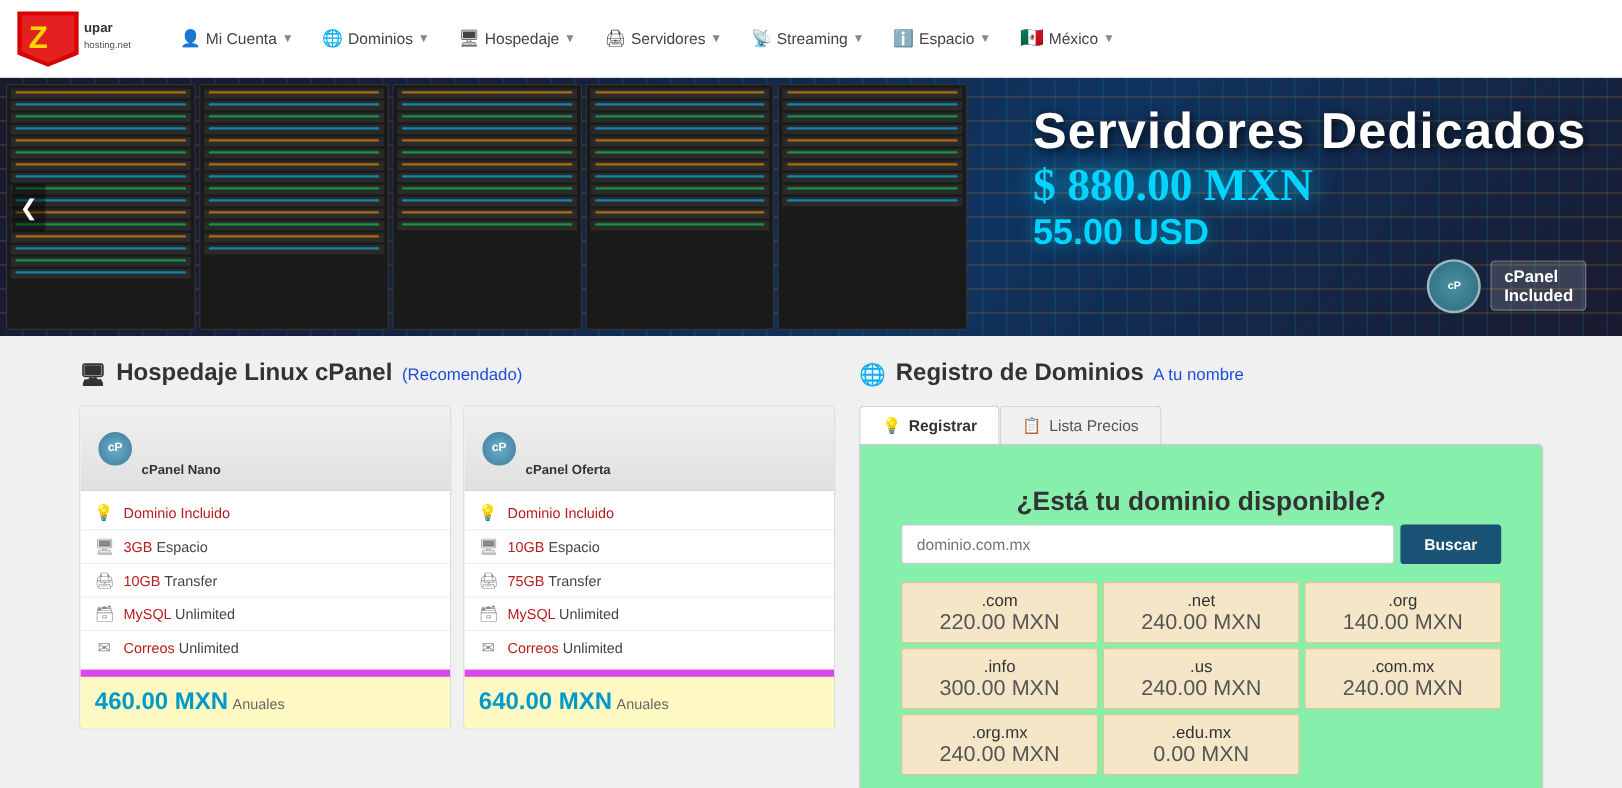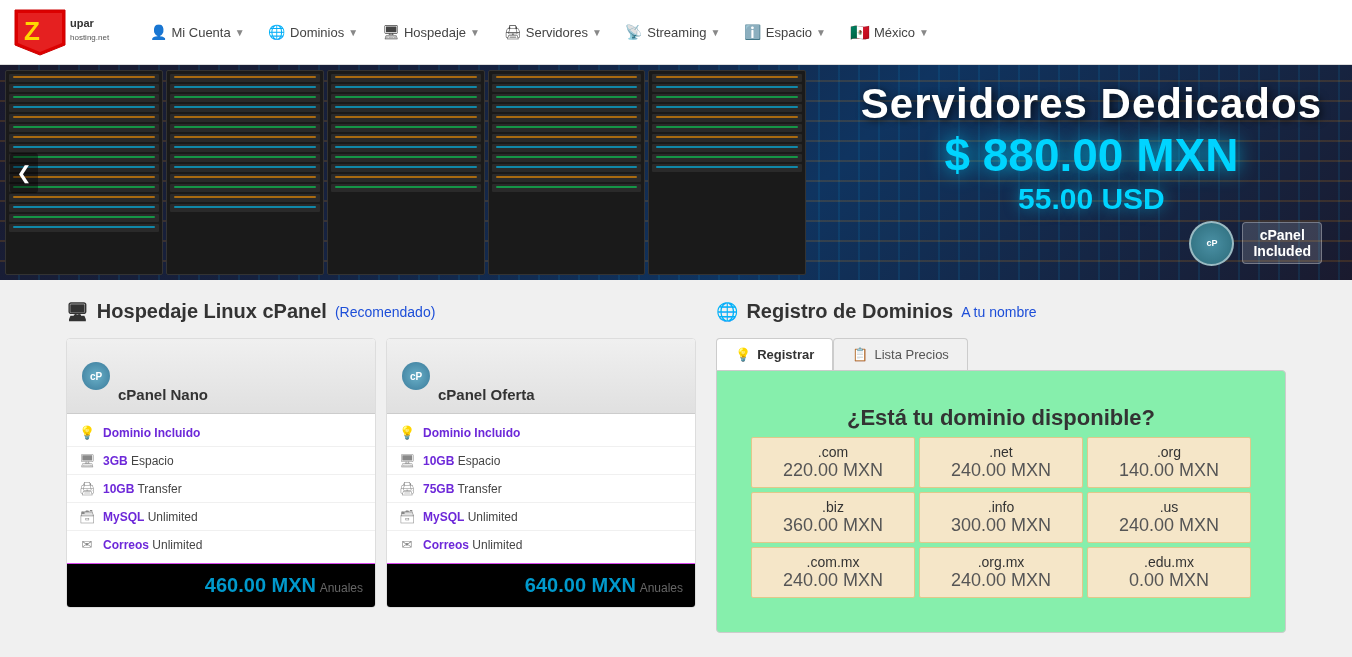--- a/index.html
+++ b/index.html
@@ -119,34 +119,35 @@
       font-size: 18px;
       border-radius: 3px;
       z-index: 5;
     }
 
     .hero-content {
       position: absolute;
       right: 30px;
       top: 50%;
       transform: translateY(-50%);
-      text-align: center;
+      text-align: left;
     }
     .hero-title {
       font-size: 42px;
       font-weight: bold;
       color: #fff;
       text-shadow: 2px 2px 8px rgba(0,0,0,0.8);
       letter-spacing: 1px;
     }
     .hero-price-mxn {
-      font-size: 46px;
+      font-size: 38px;
       font-weight: bold;
       color: #00d4ff;
       text-shadow: 0 0 20px rgba(0,212,255,0.8);
+      font-family: Liberation Serif, serif;
     }
     .hero-price-usd {
       font-size: 30px;
       font-weight: bold;
       color: #00d4ff;
       text-shadow: 0 0 15px rgba(0,212,255,0.6);
     }
     .hero-cpanel {
       display: flex;
       align-items: center;
@@ -229,45 +230,45 @@
       border-radius: 50%;
       background: radial-gradient(circle, #6ab0c8, #3a7a9a);
       display: flex;
       align-items: center;
       justify-content: center;
       color: #fff;
       font-size: 10px;
       font-weight: bold;
     }
     .plan-card-title {
-      font-size: 15px;
+      font-size: 11px;
       font-weight: bold;
       color: #333;
       margin-top: 37px;
     }
     .plan-features {
       padding: 5px 0;
     }
     .plan-feature-row {
       display: flex;
       align-items: center;
       gap: 8px;
       padding: 6px 12px;
       border-bottom: 1px solid #f0f0f0;
       font-size: 12px;
       color: #444;
     }
     .plan-feature-row:last-child { border-bottom: none; }
     .feature-icon { font-size: 13px; color: #888; width: 16px; text-align: center; }
-    .feature-bold { font-weight: bold; color: #6d28d9; }
+    .feature-bold { font-weight: normal; color: #b91c1c; }
     .plan-footer {
-      background: #000000;
+      background: #fef9c3;
       padding: 10px 12px;
-      border-top: 1px solid #d946ef;
-      text-align: right;
+      border-top: 6px solid #d946ef;
+      text-align: left;
     }
     .plan-price {
       font-size: 20px;
       font-weight: bold;
       color: #0099cc;
     }
     .plan-price-period {
       font-size: 12px;
       color: #666;
     }
@@ -607,39 +608,39 @@
       </div>
       <div class="domain-tab">
         <span>📋</span>
         <span>Lista Precios</span>
       </div>
     </div>
 
     <div class="domains-panel">
       <div class="domains-panel-title">¿Está tu dominio disponible?</div>
 
+      <div class="domain-search-row">
+        <input type="text" class="domain-search-input" placeholder="dominio.com.mx" style="">
+        <button class="domain-search-btn">Buscar</button>
+      </div>
 
       <div class="domain-price-grid" id="domain-price-grid">
       <div class="domain-price-cell">
       <div class="domain-ext">.com</div>
       <div class="domain-price">220.00 MXN</div>
     </div>
           <div class="domain-price-cell">
       <div class="domain-ext">.net</div>
       <div class="domain-price">240.00 MXN</div>
     </div>
           <div class="domain-price-cell">
       <div class="domain-ext">.org</div>
       <div class="domain-price">140.00 MXN</div>
     </div>
           <div class="domain-price-cell">
-      <div class="domain-ext">.biz</div>
-      <div class="domain-price">360.00 MXN</div>
-    </div>
-          <div class="domain-price-cell">
       <div class="domain-ext">.info</div>
       <div class="domain-price">300.00 MXN</div>
     </div>
           <div class="domain-price-cell">
       <div class="domain-ext">.us</div>
       <div class="domain-price">240.00 MXN</div>
     </div>
           <div class="domain-price-cell">
       <div class="domain-ext">.com.mx</div>
       <div class="domain-price">240.00 MXN</div>

